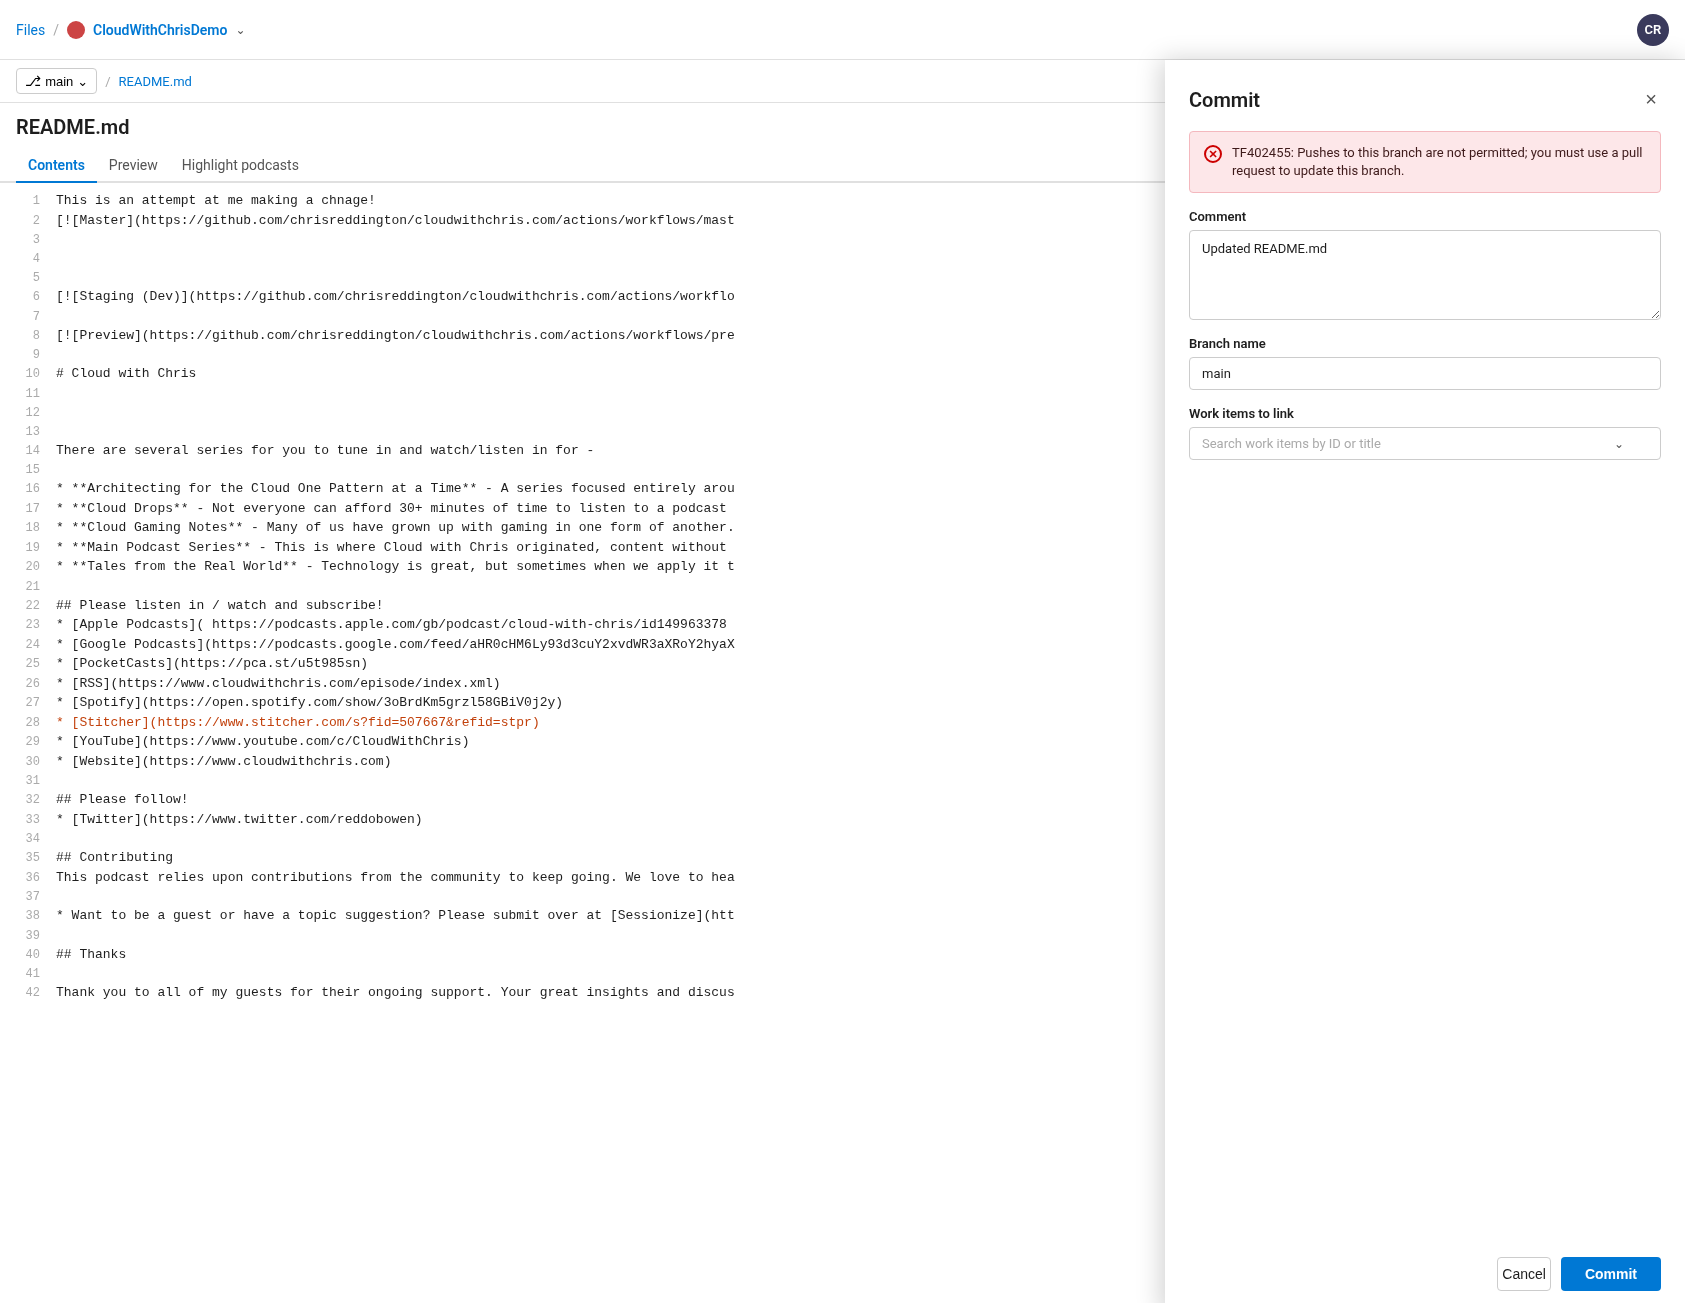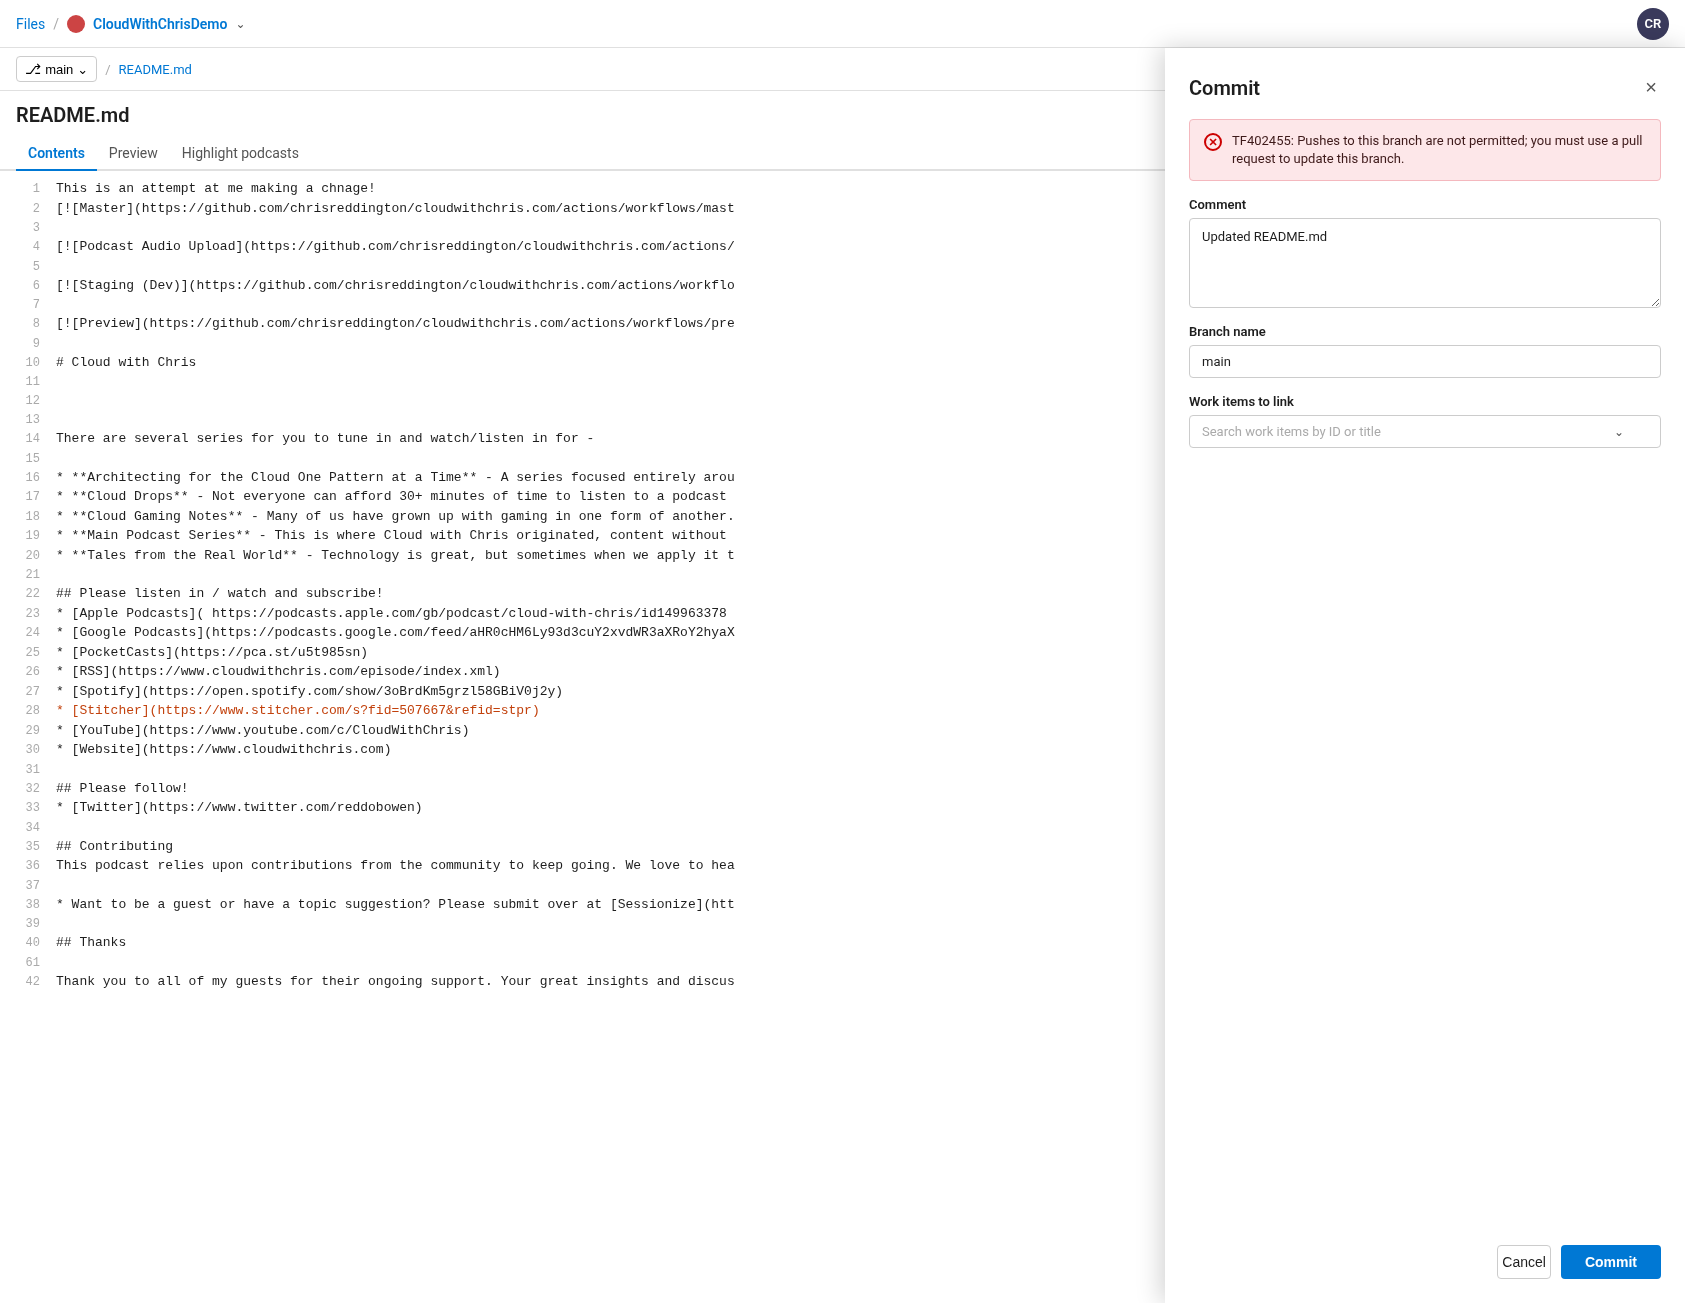--- a/index.html
+++ b/index.html
@@ -11,21 +11,21 @@
       overflow: hidden;
       width: 1685px;
       height: 1303px;
     }
 
     
     .top-nav {
       display: flex;
       align-items: center;
       padding: 0 16px;
-      height: 48px;
+      height: 60px;
       background: #fff;
       border-bottom: 1px solid #e0e0e0;
       gap: 12px;
     }
     .nav-breadcrumb {
       display: flex;
       align-items: center;
       gap: 8px;
       font-size: 14px;
       color: #555;
@@ -354,21 +354,20 @@
         <div class="code-line">
           <span class="line-num">2</span>
           <span class="line-content" style="color: rgb(30, 30, 30);">[![Master](https://github.com/chrisreddington/cloudwithchris.com/actions/workflows/mast</span>
         </div>
         <div class="code-line">
           <span class="line-num">3</span>
           <span class="line-content"></span>
         </div>
         <div class="code-line">
           <span class="line-num">4</span>
-          <span class="line-content" style="color: rgb(30, 30, 30);">[![Podcast Audio Upload](https://github.com/chrisreddington/cloudwithchris.com/actions/</span>
         </div>
         <div class="code-line">
           <span class="line-num">5</span>
           <span class="line-content"></span>
         </div>
         <div class="code-line">
           <span class="line-num">6</span>
           <span class="line-content" style="color: rgb(30, 30, 30);">[![Staging (Dev)](https://github.com/chrisreddington/cloudwithchris.com/actions/workflo</span>
         </div>
         <div class="code-line">
@@ -500,21 +499,21 @@
         </div>
         <div class="code-line">
           <span class="line-num">39</span>
           <span class="line-content"></span>
         </div>
         <div class="code-line">
           <span class="line-num">40</span>
           <span class="line-content" style="color: rgb(30, 30, 30);">## Thanks</span>
         </div>
         <div class="code-line">
-          <span class="line-num">61</span>
+          <span class="line-num">41</span>
           <span class="line-content"></span>
         </div>
         <div class="code-line">
           <span class="line-num">42</span>
           <span class="line-content">Thank you to all of my guests for their ongoing support. Your great insights and discus</span>
         </div>
       </div>
   </div>
 
   <div class="modal-overlay">

